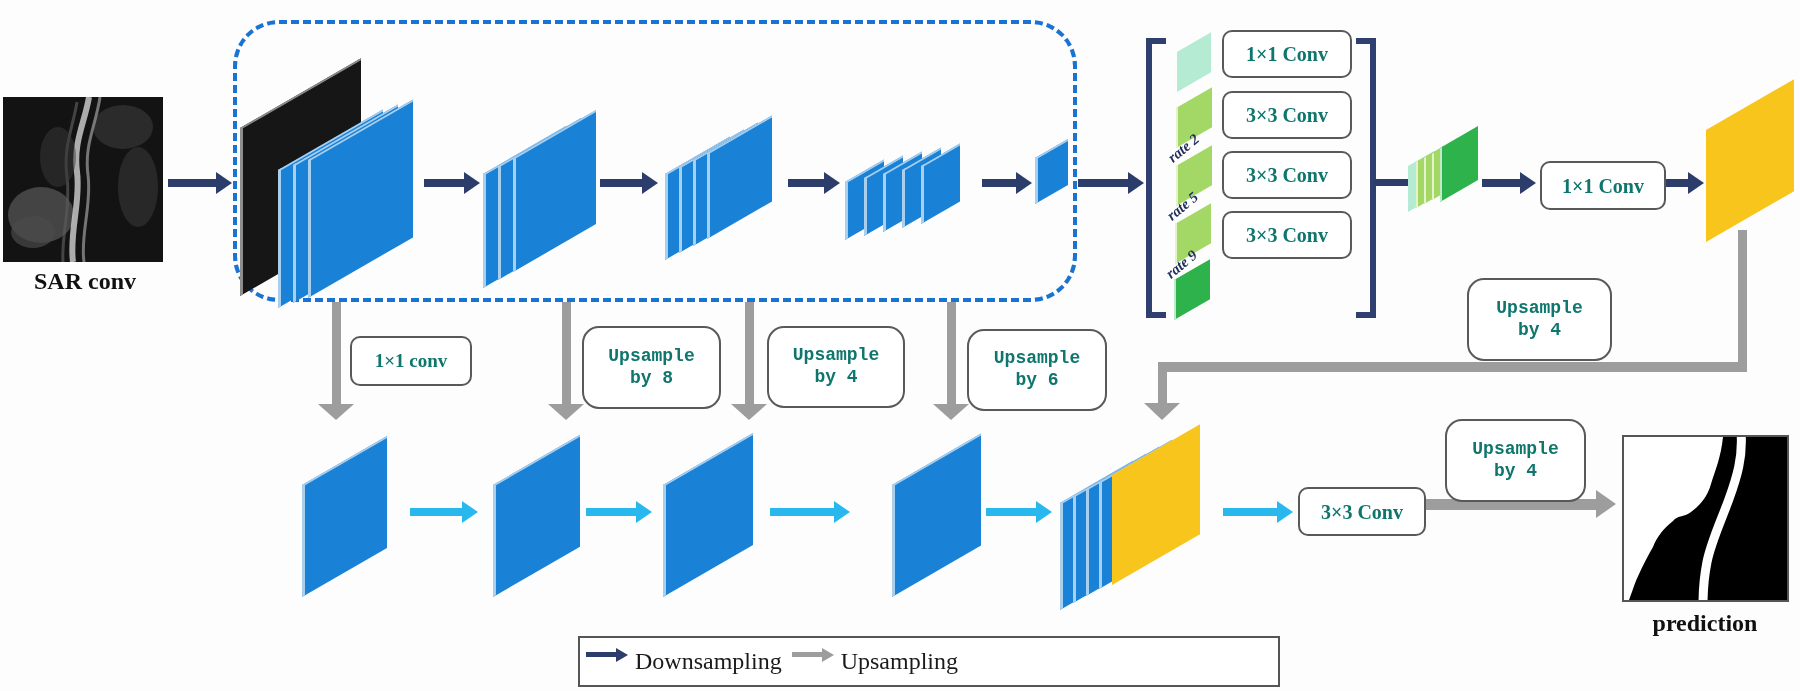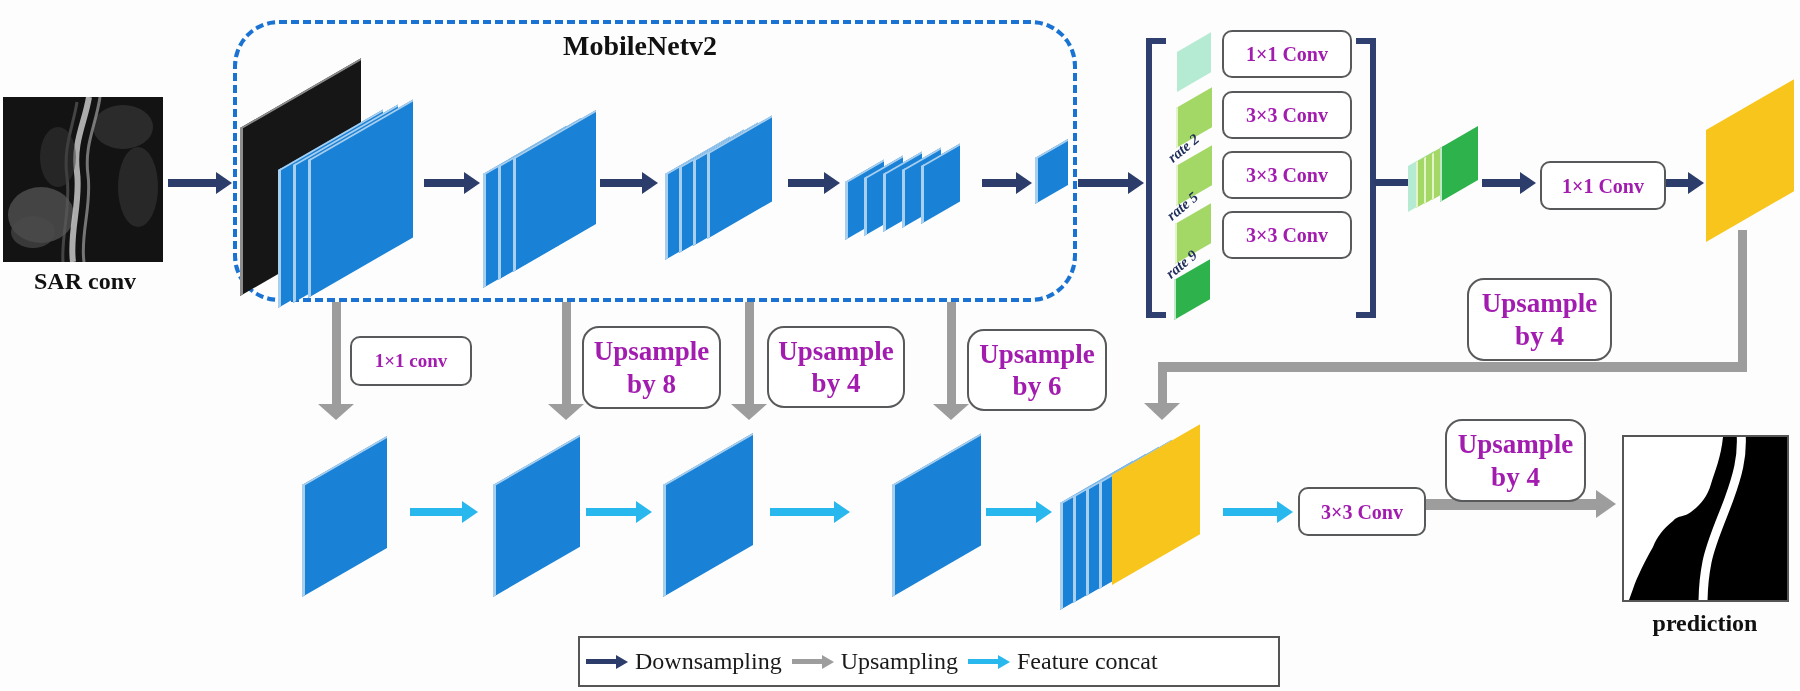--- a/index.html
+++ b/index.html
@@ -36,35 +36,35 @@
   .varrow .hd{position:absolute;bottom:0;left:50%;margin-left:-18px;width:0;height:0;
               border-left:18px solid transparent;border-right:18px solid transparent;
               border-top:16px solid #9d9d9d;}
 
   .gbar{position:absolute;background:#9d9d9d;}
   .nbar{position:absolute;background:#2c3c6b;}
 
   
   .rbox{position:absolute;border:2px solid #58595b;border-radius:10px;background:#fff;
         display:flex;flex-direction:column;align-items:center;justify-content:center;
-        text-align:center;font-weight:bold;color:#a21caf;font-size:20px;line-height:1.2;}
-  .rbox.big{border-radius:17px;font-size:27px;}
+        text-align:center;font-weight:bold;color:#0f766e;font-size:20px;line-height:1.2;}
+  .rbox.big{border-radius:17px;font-size:18px;font-family:Liberation Mono, monospace;}
 
   
   .brl{position:absolute;width:14px;border:6px solid #2e3f70;border-right:none;}
   .brr{position:absolute;width:14px;border:6px solid #2e3f70;border-left:none;}
 
   
   .dashedbox{position:absolute;border:4px dashed #1a73d2;border-radius:46px;}
   .lbl{position:absolute;font-weight:bold;color:#111;text-align:center;}
   .rate{position:absolute;font-weight:bold;font-style:italic;color:#1f2d5a;font-size:15px;
         transform:rotate(-40deg);white-space:nowrap;}
   #legend{position:absolute;left:578px;top:636px;width:702px;height:51px;border:2px solid #555;
           background:#fff;display:flex;align-items:center;gap:10px;padding-left:6px;box-sizing:border-box;}
-  #legend .litem{display:flex;align-items:center;gap:7px;}
+  #legend .litem{display:flex;align-items:flex-start;gap:7px;}
   #legend .ltext{font-size:24px;color:#1a1a1a;}
   #legend .harrow{position:relative;width:42px;}
   .imgframe{position:absolute;}
 </style>
 </head>
 <body>
 
 <div id="canvas">
 
   <svg class="imgframe" style="left:3px;top:97px;" width="160" height="165" viewBox="0 0 160 165">
@@ -79,21 +79,20 @@
     <ellipse cx="55" cy="60" rx="18" ry="30" fill="#3a3a3a" opacity="0.5"></ellipse>
   </svg>
   <div class="lbl" style="left:5px;top:268px;width:160px;font-size:24px;">SAR conv</div>
 
   <div class="harrow navy" style="left:168px;top:172px;width:64px;">
     <div class="sh"></div>
       <div class="hd"></div>
   </div>
 
   <div class="dashedbox" style="left:233px;top:20px;width:836px;height:274px;"></div>
-  <div class="lbl" style="left:520px;top:30px;width:240px;font-size:28px;">MobileNetv2</div>
 
   <div class="plate black" style="left:240px;top:128px;width:118px;height:166px;"></div>
   <div class="plate blue" style="left:278px;top:170px;width:102px;height:136px;"></div>
   <div class="plate blue" style="left:293px;top:165px;width:102px;height:136px;"></div>
   <div class="plate blue" style="left:308px;top:160px;width:102px;height:136px;"></div>
 
   <div class="harrow navy" style="left:424px;top:172px;width:56px;">
     <div class="sh"></div>
       <div class="hd"></div>
   </div>
@@ -293,22 +292,15 @@
         </div>
       <span class="ltext">Downsampling</span>
     </div>
     <div class="litem">
       <div class="harrow gray sm">
           <div class="sh"></div>
           <div class="hd"></div>
         </div>
       <span class="ltext">Upsampling</span>
     </div>
-    <div class="litem">
-      <div class="harrow cyan sm">
-          <div class="sh"></div>
-          <div class="hd"></div>
-        </div>
-      <span class="ltext">Feature concat</span>
-    </div>
   </div>
 
 </div>
 
 </body></html>

